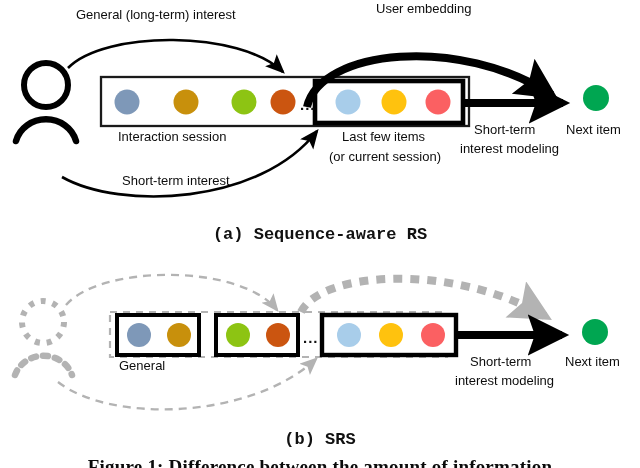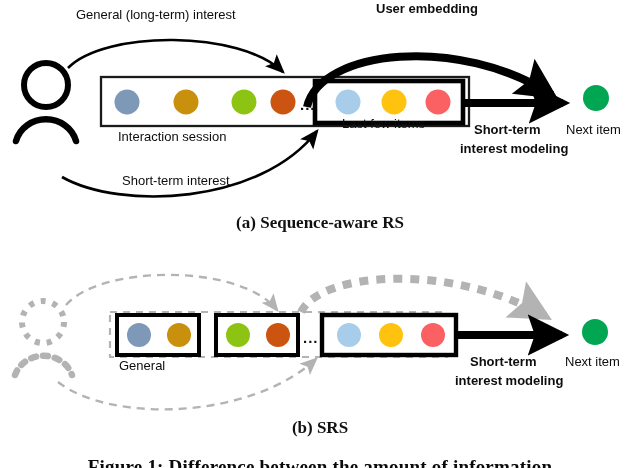--- a/index.html
+++ b/index.html
@@ -28,29 +28,30 @@
     height: 468px;
   }
   .lbl {
     position: absolute;
     white-space: nowrap;
     font-family: "Liberation Sans", sans-serif;
     color: #0d0d0d;
     line-height: 1.08;
   }
   .lbl-sm { font-size: 13px; }
-  .lbl-bold { font-weight: bold; }
+  .lbl-bold { font-weight: normal; }
   .subcap {
     position: absolute;
     width: 640px;
     text-align: center;
-    font-family: Liberation Serif, serif;
+    font-family: Liberation Mono, monospace;
     font-weight: bold;
     font-size: 17px;
     color: #111111;
+    margin-top: 12px;
   }
   .maincap {
     position: absolute;
     width: 640px;
     text-align: center;
     font-family: "Liberation Serif", serif;
     font-weight: bold;
     font-size: 19px;
     color: #0a0a0a;
     letter-spacing: 0.2px;
@@ -164,22 +165,23 @@
 
   <div class="lbl lbl-sm" style="left:76px; top:8px;">General (long-term) interest</div>
 
   <div class="lbl lbl-sm lbl-bold" style="left:376px; top:2px;">User embedding</div>
 
 
   <div class="dots" style="left:300px; top:96px;">...</div>
 
   <div class="lbl lbl-sm" style="left:118px; top:130px;">Interaction session</div>
 
-  <div class="lbl lbl-sm" style="left:342px; top:117px;">Last few items</div>
-
+  <div class="lbl lbl-sm" style="left:342px; top:130px;">Last few items</div>
+
+  <div class="lbl lbl-sm" style="left:329px; top:150px;">(or current session)</div>
 
   <div class="lbl lbl-sm lbl-bold" style="left:474px; top:123px;">Short-term</div>
 
   <div class="lbl lbl-sm lbl-bold" style="left:460px; top:142px;">interest modeling</div>
 
   <div class="lbl lbl-sm" style="left:566px; top:123px;">Next item</div>
 
   <div class="lbl lbl-sm" style="left:122px; top:174px;">Short-term interest</div>
 
   <div class="subcap" style="left:0; top:213px;">(a) Sequence-aware RS</div>

